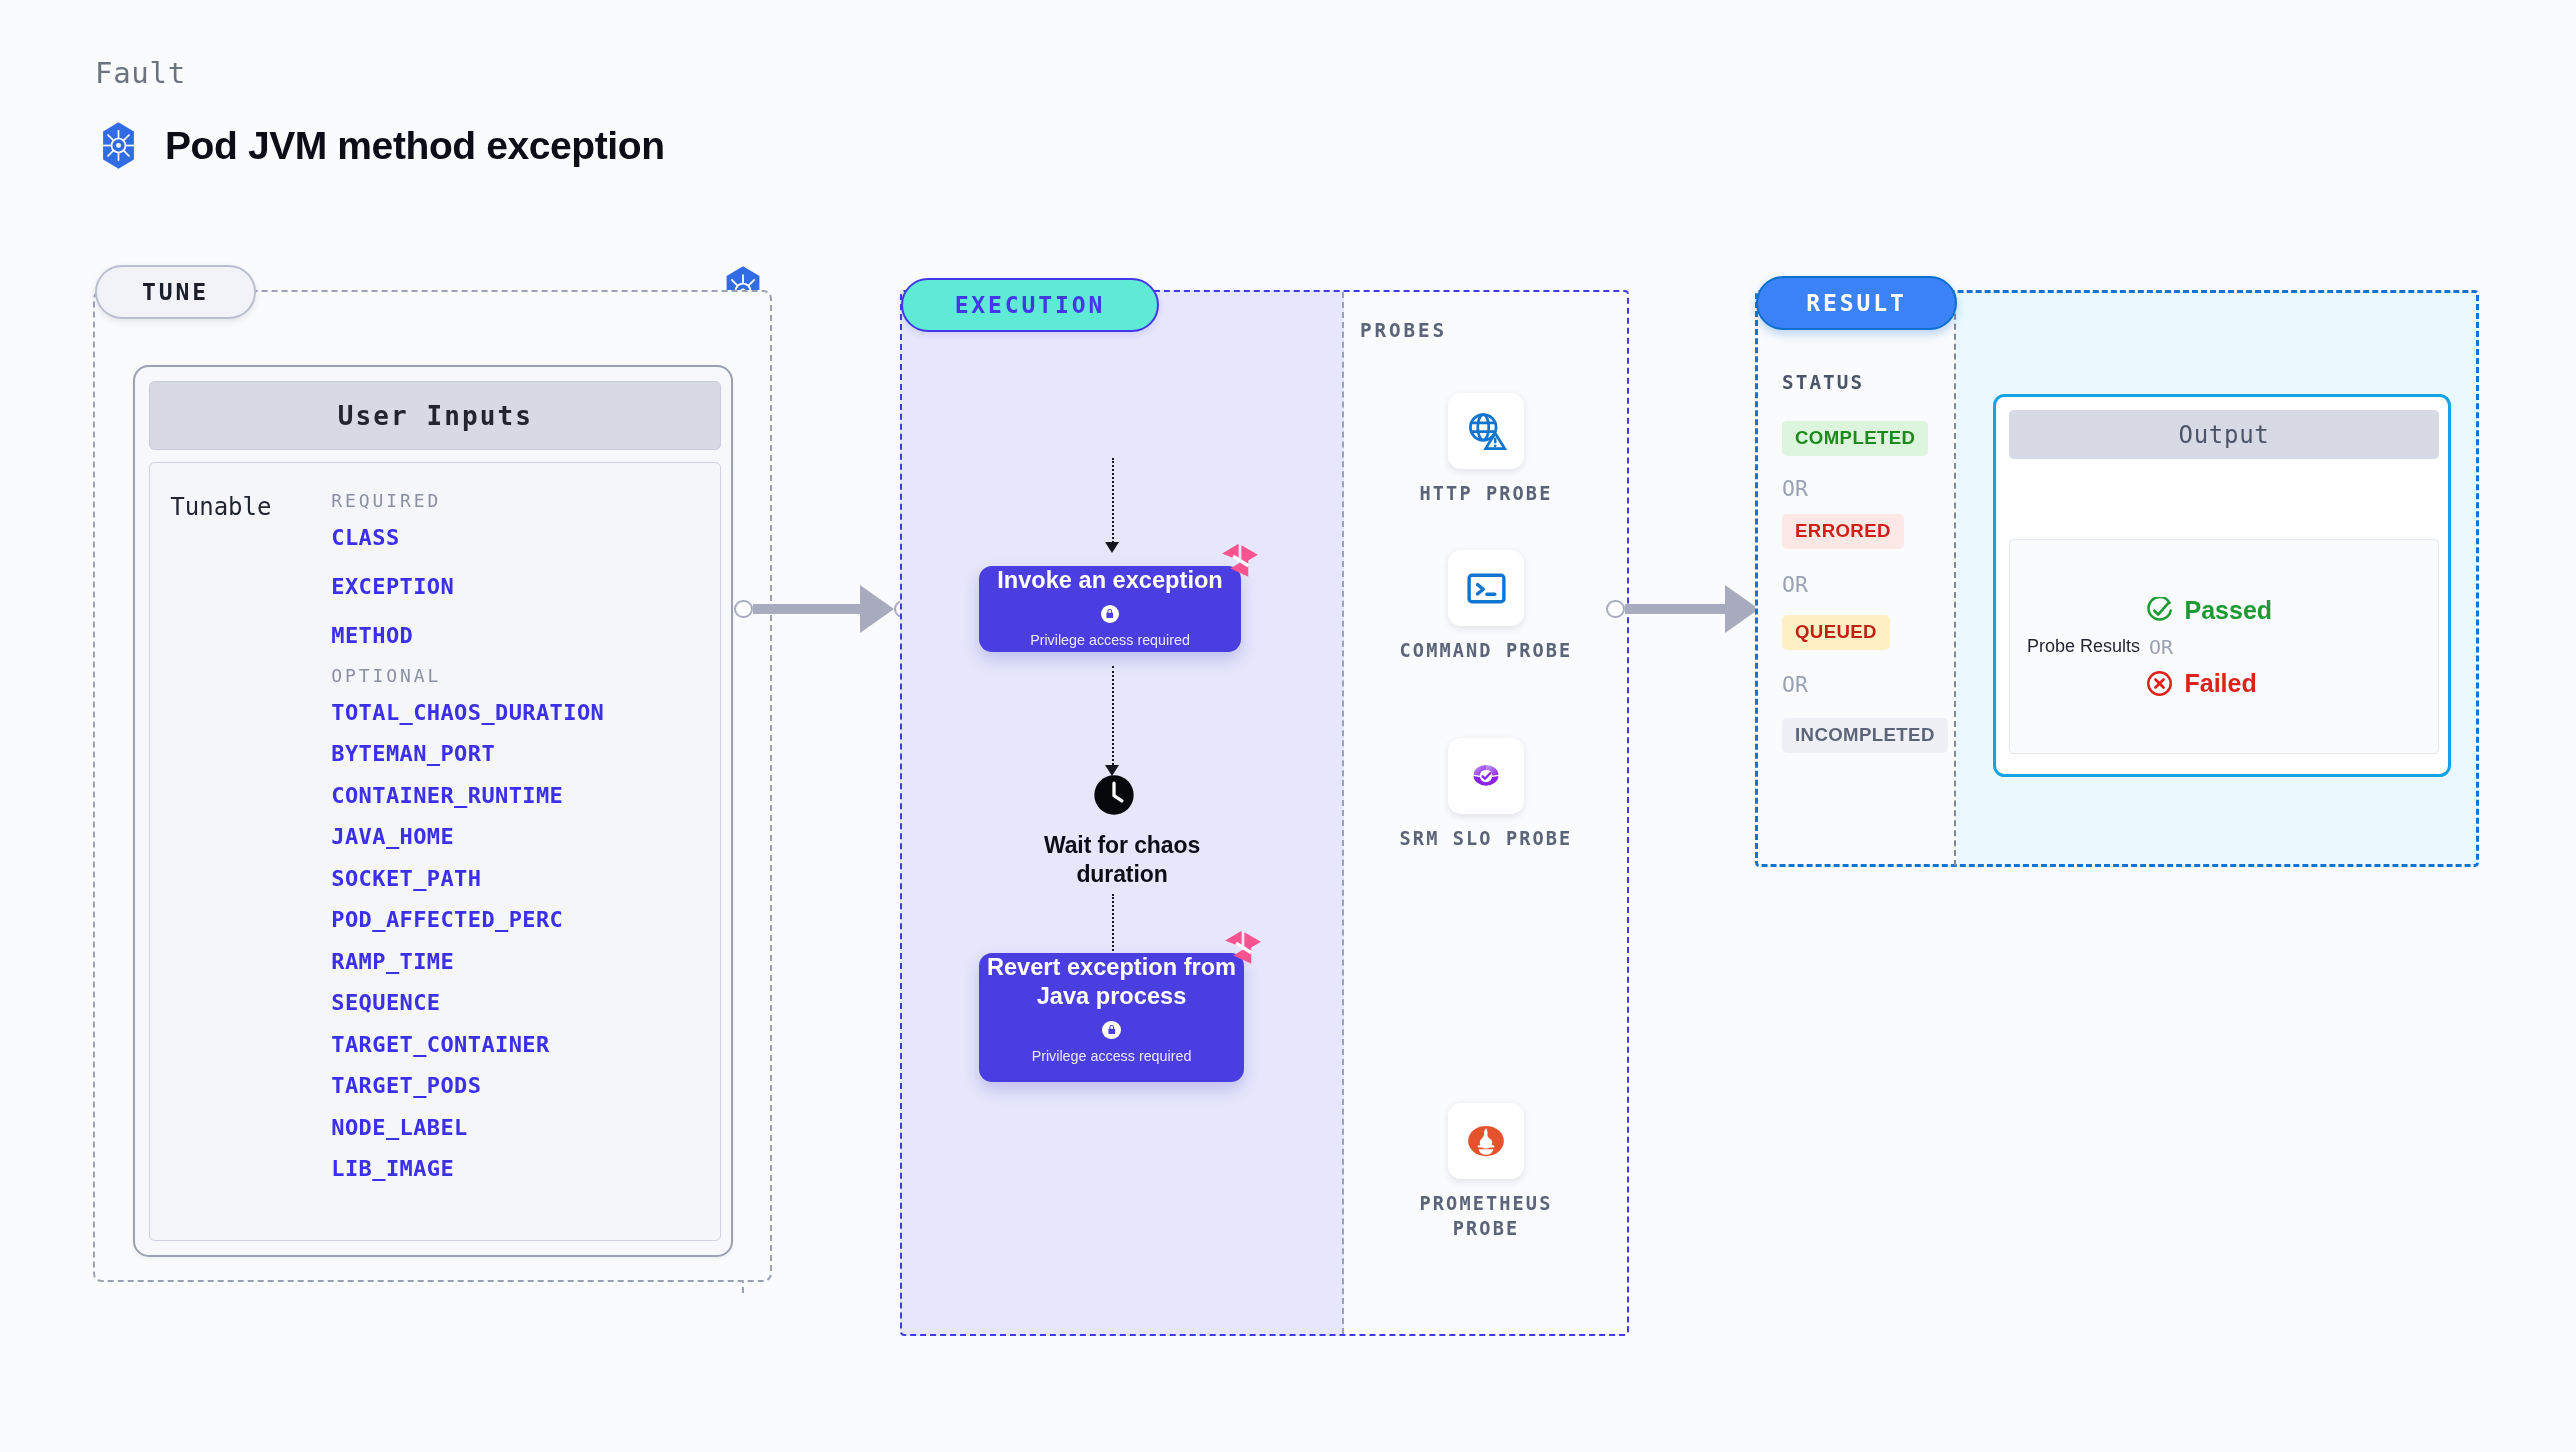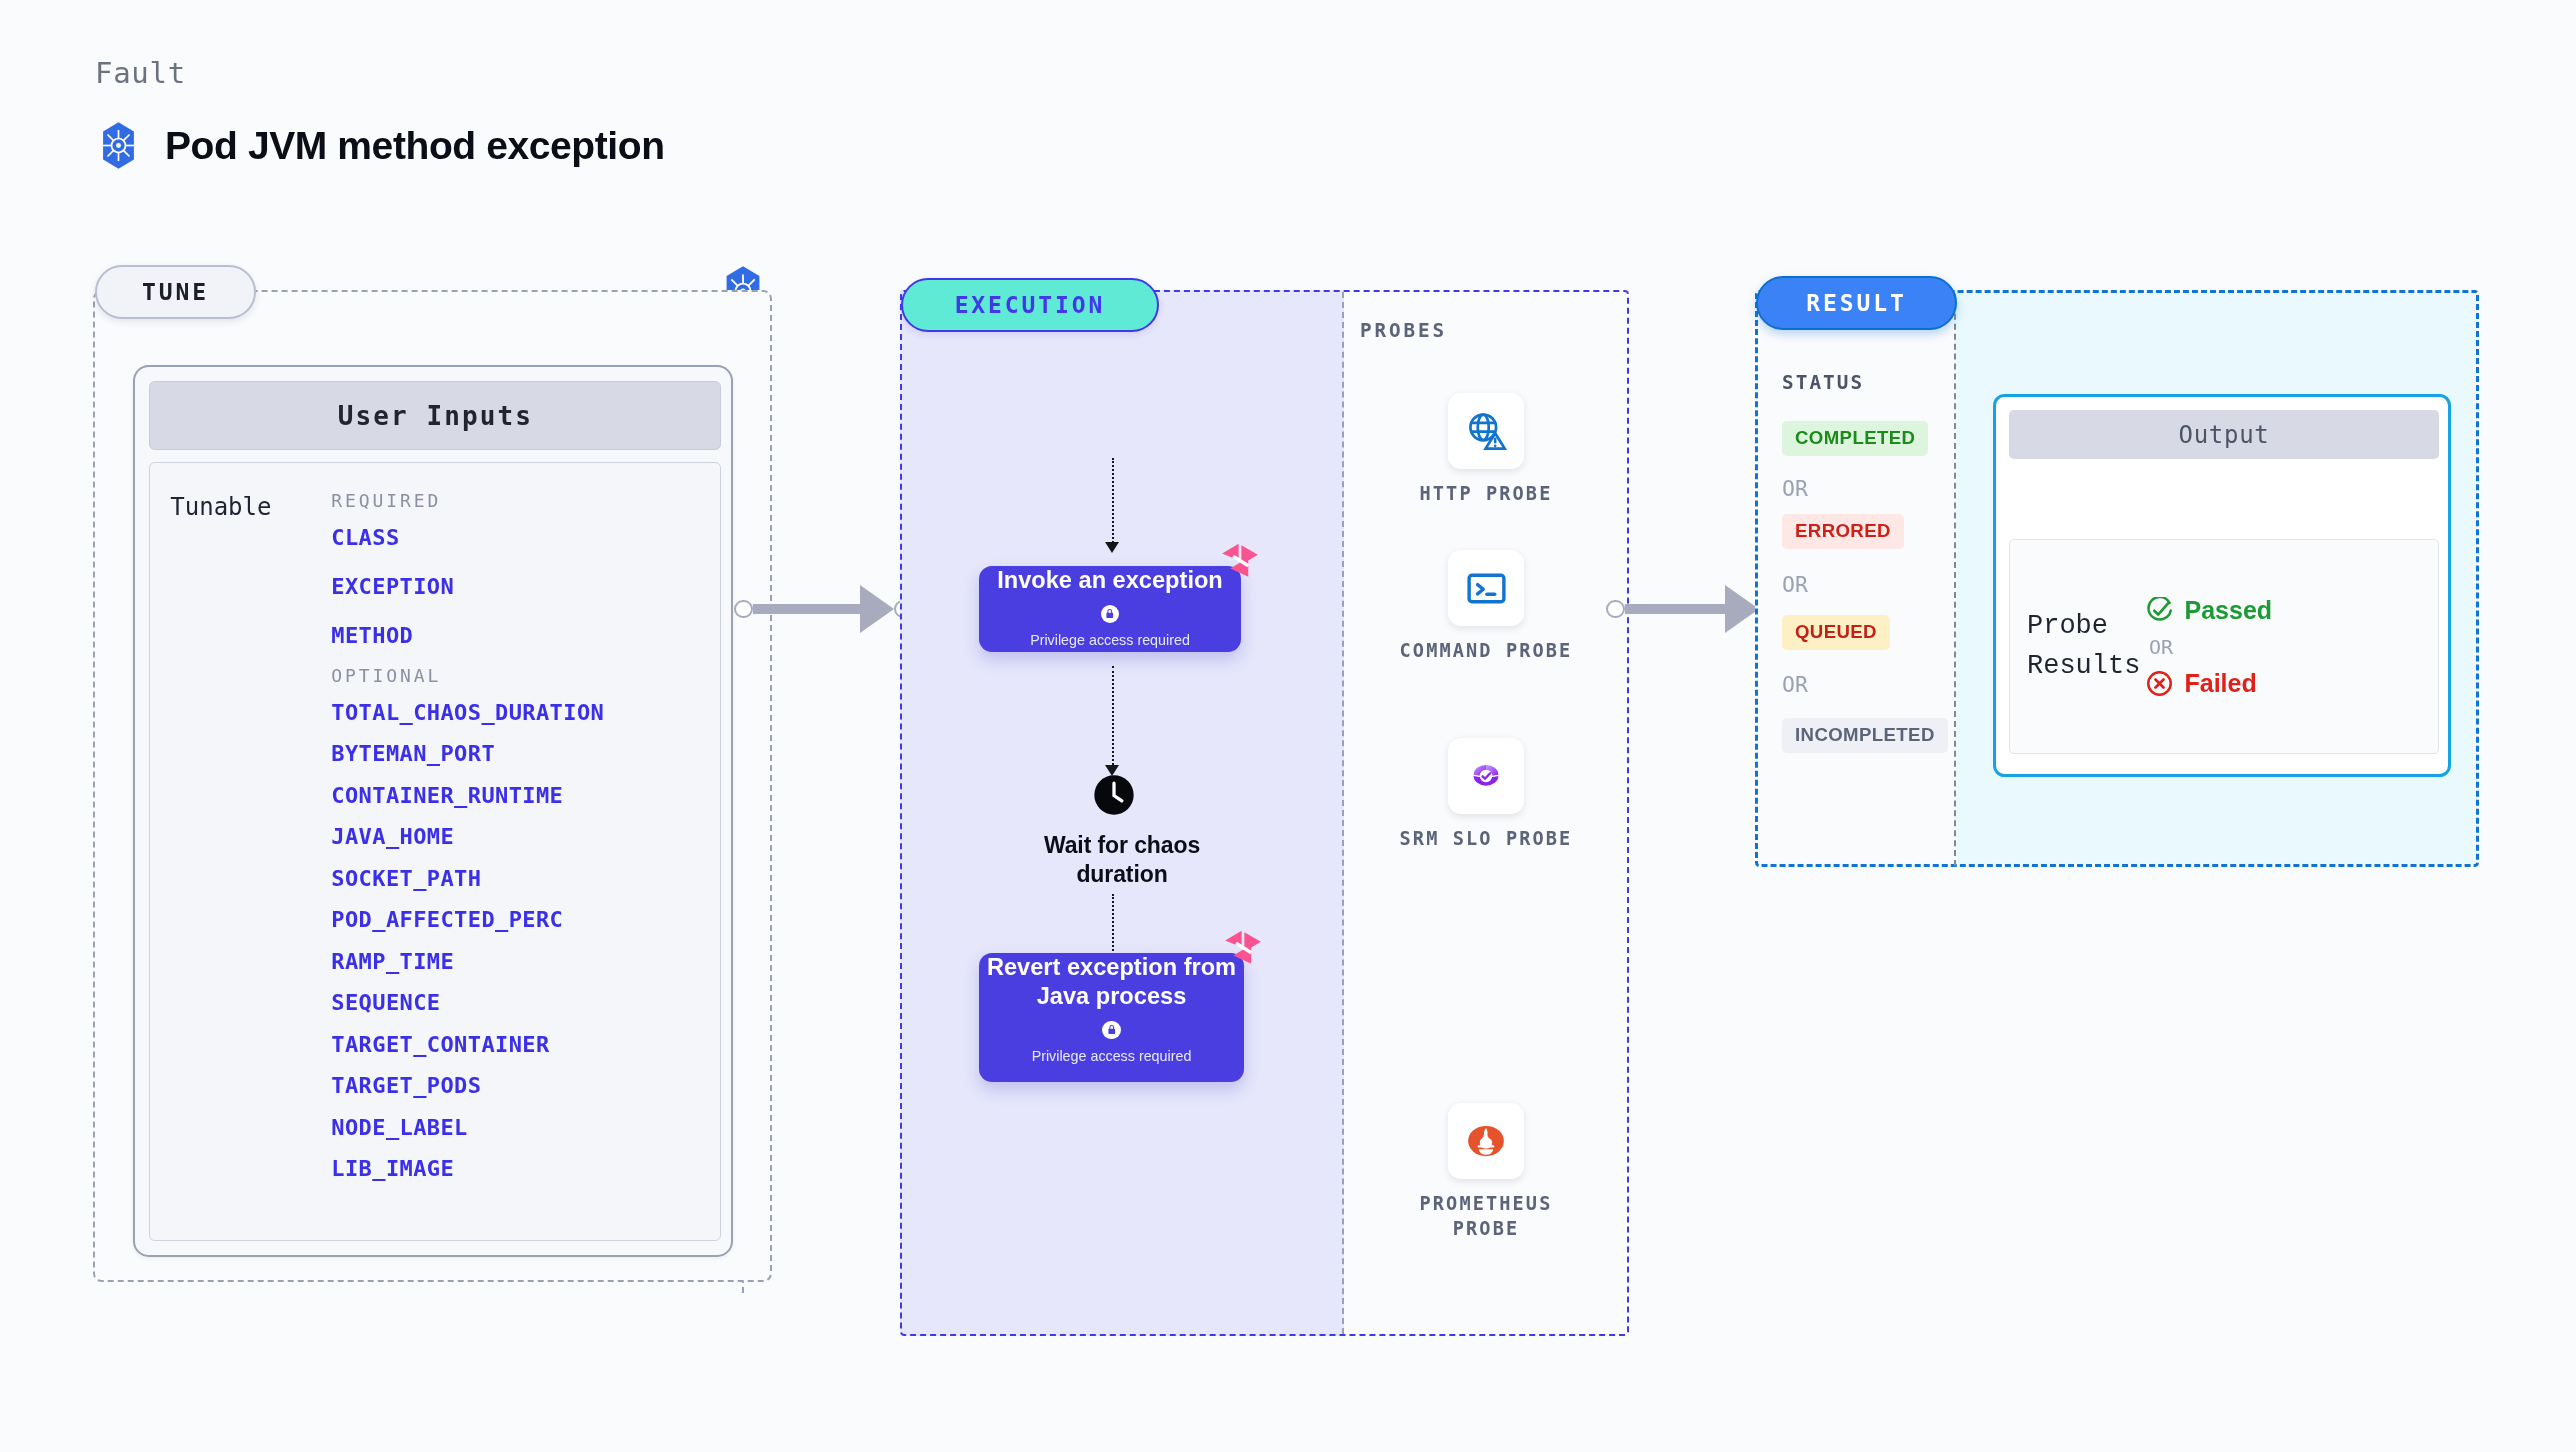--- a/index.html
+++ b/index.html
@@ -216,21 +216,21 @@
     font-family: "DejaVu Sans Mono", monospace; font-size: 21.5px; color: #1f2430;
   }
   .mrow-val { font-family: "DejaVu Sans Mono", monospace; font-size: 21.5px; color: #3b2fe8; }
   .probe-res-row {
     position: absolute; left: 13px; top: 142px; width: 430px; height: 215px;
     background: #fafbfd; border: 1.4px solid #e2e5ed; border-radius: 5px;
     display: flex; align-items: center;
   }
   .prr-key {
     width: 136px; padding-left: 17px;
-    font-family: Liberation Mono, monospace; font-size: 27px; color: #1f2430; line-height: 1.45;
+    font-family: Liberation Sans, sans-serif; font-size: 18px; color: #1f2430; line-height: 1.45;
   }
   .prr-vals { display: flex; flex-direction: column; gap: 10px; }
   .prr-line { display: flex; align-items: center; gap: 11.5px; font-size: 25px; font-weight: bold; }
   .prr-pass { color: #1d9b33; }
   .prr-fail { color: #e0211a; }
   .prr-or { font-family: "DejaVu Sans Mono", monospace; font-size: 20px; color: #9aa1b4; margin-left: 2.9px; }
 
   
   .hdash-top { position: absolute; height: 0; border-top: 2.9px dashed #9aa1b4; }
   .dash-tune-top { left: 255px; top: 292px; width: 487px; }

